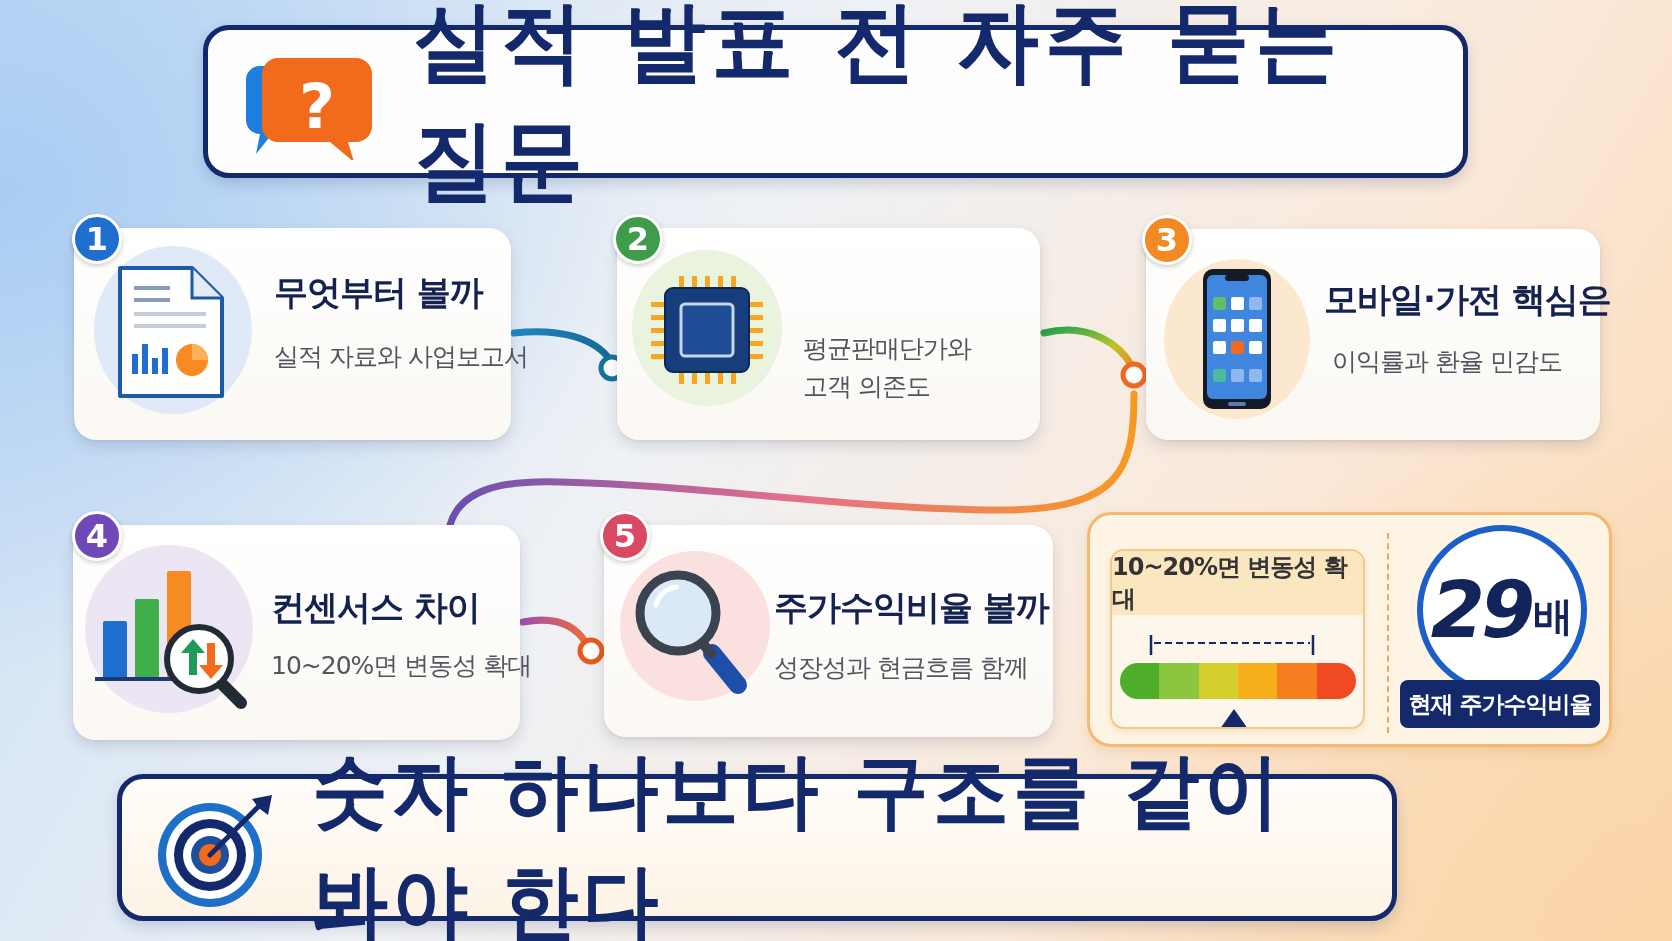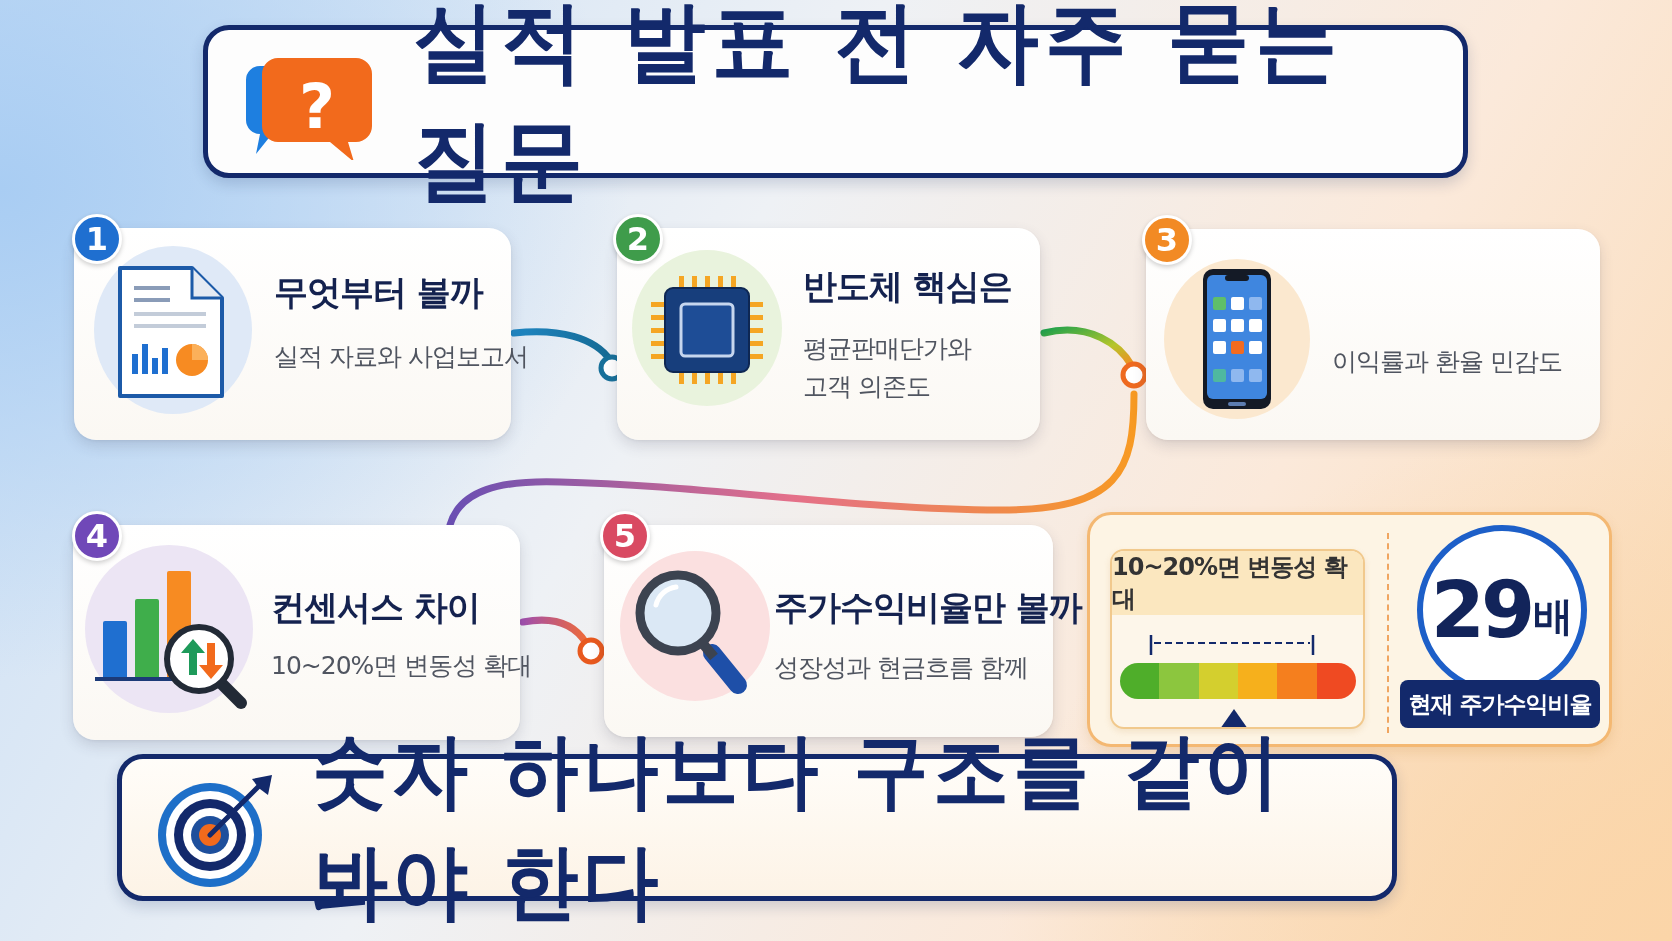--- a/index.html
+++ b/index.html
@@ -87,32 +87,32 @@
   .divider {
     position: absolute; left: 297px; top: 18px; height: 200px;
     border-left: 2px dashed #f0a560;
   }
   .pe-circle {
     position: absolute; left: 327px; top: 10px; width: 170px; height: 170px;
     border-radius: 50%; border: 6px solid #1d5fc8; background: #fff;
     display: flex; align-items: center; justify-content: center;
     font-weight: bold; color: #12245a;
   }
-  .pe-num { font-size: 78px; letter-spacing: -4px; line-height: 1; }
+  .pe-num { font-size: 78px; letter-spacing: -4px; line-height: 1; font-style: italic; }
   .pe-unit { font-size: 40px; margin-left: 2px; margin-top: 12px; }
   .pe-label {
     position: absolute; left: 310px; top: 165px; width: 200px; height: 48px;
     background: #13296b; color: #fff; border-radius: 8px;
     display: flex; align-items: center; justify-content: center;
     font-size: 23px; font-weight: bold; letter-spacing: -1px;
   }
 
   
   .bottom-box {
-    left: 117px; top: 754px; width: 1280px; height: 147px;
+    left: 117px; top: 774px; width: 1280px; height: 147px;
     background: linear-gradient(180deg, #fffdf9 0%, #fdf3e6 100%);
     border: 5px solid #13296b; border-radius: 26px;
     box-shadow: 0 6px 14px rgba(30,50,100,0.18);
   }
   .bottom-text {
     position: absolute; left: 190px; top: 0; height: 100%;
     display: flex; align-items: center;
     font-size: 76px; font-weight: bold; color: #13296b; letter-spacing: 4px;
     transform: scaleY(1.08);
   }
@@ -209,21 +209,20 @@
           <rect x="98" y="43" width="16" height="5"></rect>
           <rect x="98" y="56" width="16" height="5"></rect>
           <rect x="98" y="69" width="16" height="5"></rect>
           <rect x="98" y="82" width="16" height="5"></rect>
       </g>
       <rect x="16" y="16" width="84" height="84" rx="8" fill="#173e7c" stroke="#0e2753" stroke-width="2"></rect>
       <rect x="32" y="32" width="52" height="52" rx="4" fill="#1e4d96" stroke="#c6d6ee" stroke-width="3"></rect>
     </svg>
   </div>
   <div class="badge" style="left:-4px;top:-14px;background:#3f9c4b;">2</div>
-  <div class="card-title" style="left:186px;top:36px;">반도체 핵심은</div>
   <div class="card-sub" style="left:186px;top:102px;">평균판매단가와</div>
   <div class="card-sub" style="left:186px;top:140px;">고객 의존도</div>
 </div>
 
 <div class="abs card" style="left:1146px;top:229px;width:454px;height:211px;">
   <div class="icon-circle" style="left:18px;top:30px;width:146px;height:160px;background:#fbe8cf;"></div>
   <div class="abs" style="left:55px;top:38px;">
     <svg width="72" height="144" viewBox="0 0 72 144">
       <rect x="2" y="2" width="68" height="140" rx="10" fill="#141a26"></rect>
       <rect x="6" y="8" width="60" height="124" rx="6" fill="#3f86df"></rect>
@@ -239,20 +238,21 @@
           <rect x="30" y="74" width="13" height="13" rx="2" fill="#f36b20"></rect>
           <rect x="48" y="74" width="13" height="13" rx="2" fill="#fff"></rect>
         <rect x="12" y="102" width="13" height="13" rx="2" fill="#4fb8a0"></rect>
           <rect x="30" y="102" width="13" height="13" rx="2" fill="#8fb8ef"></rect>
           <rect x="48" y="102" width="13" height="13" rx="2" fill="#8fb8ef"></rect>
       </g>
       <rect x="27" y="135" width="18" height="4" rx="2" fill="#5d7db0"></rect>
     </svg>
   </div>
   <div class="badge" style="left:-4px;top:-14px;background:#f28a24;">3</div>
+  <div class="card-title" style="left:178px;top:48px;">모바일·가전 핵심은</div>
   <div class="card-sub" style="left:178px;top:114px;margin-left:8px;">이익률과 환율 민감도</div>
 </div>
 
 <div class="abs card" style="left:73px;top:525px;width:447px;height:215px;">
   <div class="icon-circle" style="left:12px;top:20px;width:168px;height:168px;background:#ece5f4;"></div>
   <div class="abs" style="left:22px;top:44px;">
     <svg width="160" height="140" viewBox="0 0 160 140">
       <rect x="8" y="52" width="24" height="58" rx="2" fill="#1f6fd0"></rect>
       <rect x="40" y="30" width="24" height="80" rx="2" fill="#3fae4b"></rect>
       <rect x="72" y="2" width="24" height="108" rx="2" fill="#f78b22"></rect>
@@ -272,21 +272,21 @@
   <div class="icon-circle" style="left:16px;top:26px;width:150px;height:150px;background:#fbe0e0;"></div>
   <div class="abs" style="left:30px;top:42px;">
     <svg width="120" height="132" viewBox="0 0 120 132">
       <line x1="78" y1="86" x2="104" y2="118" stroke="#1e4fa8" stroke-width="18" stroke-linecap="round"></line>
       <line x1="70" y1="78" x2="80" y2="90" stroke="#3c4350" stroke-width="10"></line>
       <circle cx="44" cy="46" r="38" fill="#dbe8f5" stroke="#3c4350" stroke-width="9"></circle>
       <path d="M22 38 a24 24 0 0 1 20 -18" stroke="#fff" stroke-width="5" fill="none" stroke-linecap="round"></path>
     </svg>
   </div>
   <div class="badge" style="left:-4px;top:-14px;background:#d94a62;">5</div>
-  <div class="card-title" style="left:170px;top:60px;">주가수익비율만 볼까</div>
+  <div class="card-title" style="left:170px;top:60px;">주가수익비율 볼까</div>
   <div class="card-sub" style="left:170px;top:124px;">성장성과 현금흐름 함께</div>
 </div>
 
 <div class="abs stats">
   <div class="range-box">
     <div class="range-label">10~20%면 변동성 확대</div>
     <svg class="abs" style="left:36px;top:82px;" width="170" height="24">
       <line x1="3" y1="2" x2="3" y2="22" stroke="#13296b" stroke-width="2.5"></line>
       <line x1="165" y1="2" x2="165" y2="22" stroke="#13296b" stroke-width="2.5"></line>
       <line x1="6" y1="10" x2="162" y2="10" stroke="#13296b" stroke-width="2" stroke-dasharray="7 4"></line>

